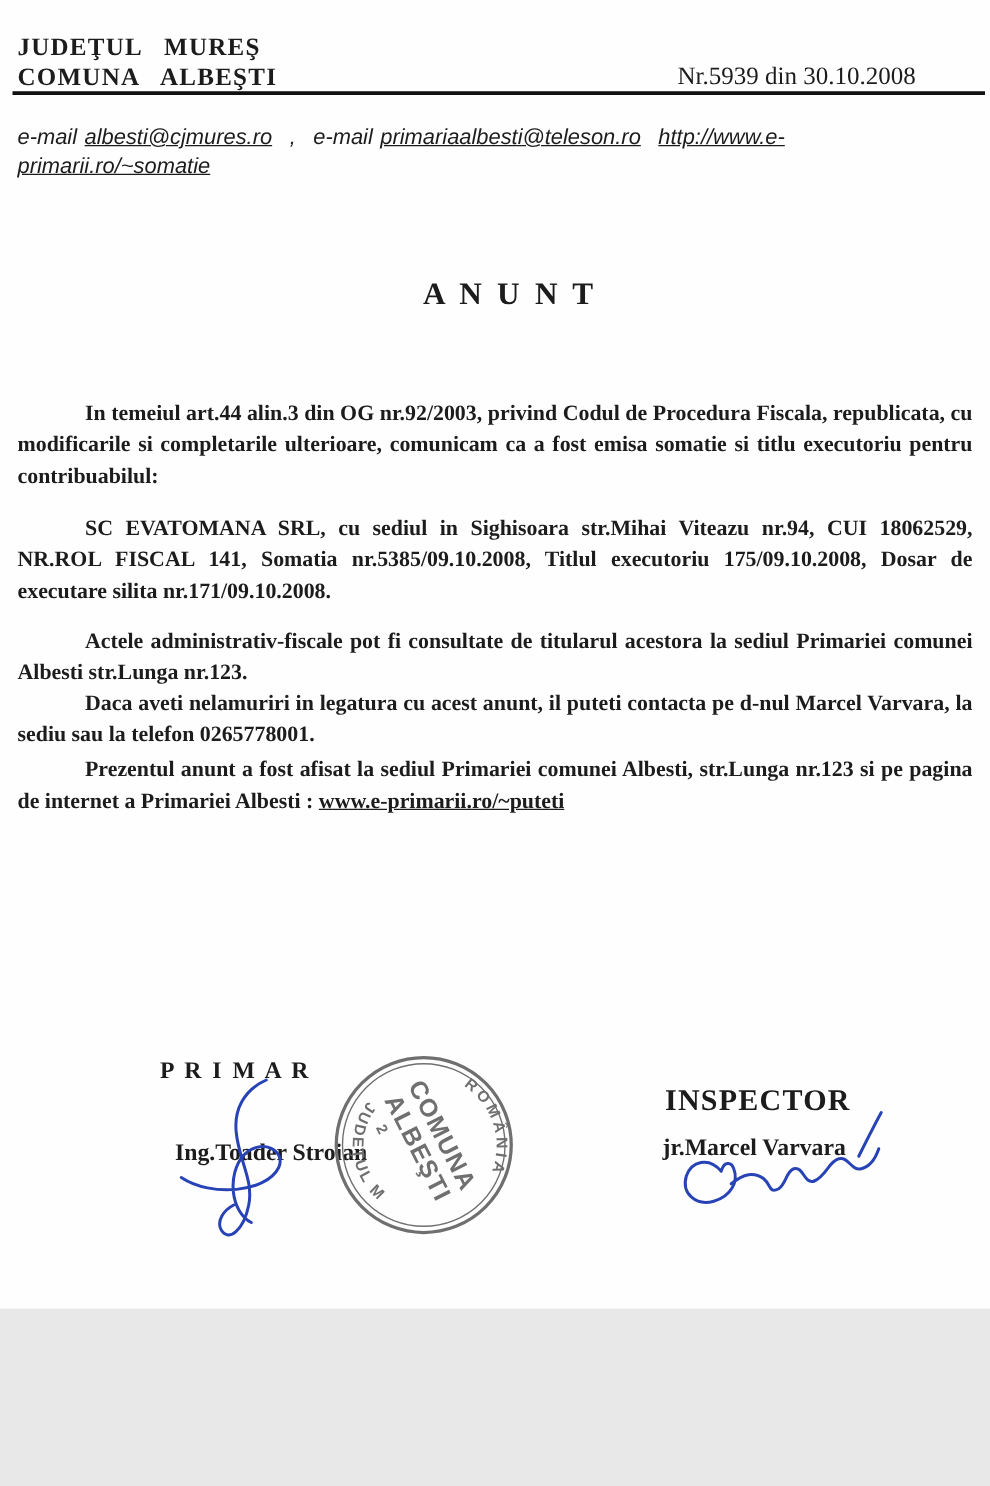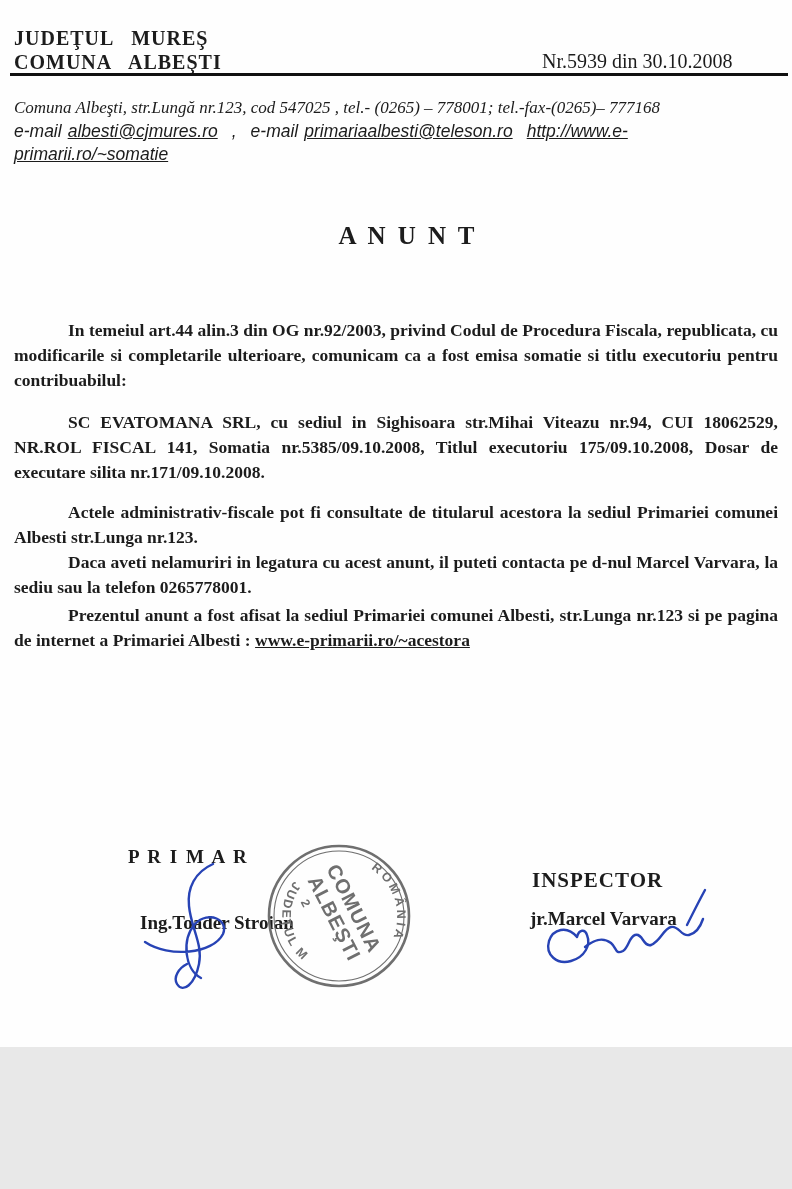--- a/index.html
+++ b/index.html
@@ -27,21 +27,21 @@
   .body-text{position:absolute;top:318px;left:14px;width:764px;
     font-weight:bold;font-size:17.5px;line-height:25px;text-align:justify;}
   .body-text p{margin:0;text-indent:54px;}
   .body-text p.gap-after-lg{margin-bottom:17px;}
   .body-text p.gap-after-md{margin-bottom:15px;}
   .body-text p.gap-after-sm{margin-bottom:3px;}
   .body-text .lnk{text-decoration:underline;}
   
   .sig-title-left{position:absolute;top:846px;left:128px;font-weight:bold;font-size:19px;letter-spacing:2px;text-align:center;}
   .sig-name-left{position:absolute;top:912px;left:140px;font-weight:bold;font-size:19px;}
-  .sig-title-right{position:absolute;top:868px;left:532px;font-weight:bold;font-size:21px;letter-spacing:1px;}
+  .sig-title-right{position:absolute;top:868px;left:532px;font-weight:bold;font-size:24px;letter-spacing:1px;}
   .sig-name-right{position:absolute;top:908px;left:530px;font-weight:bold;font-size:19px;}
   .stamp-wrap{position:absolute;top:842px;left:265px;width:148px;height:148px;}
   .sig-left-wrap{position:absolute;top:858px;left:135px;width:135px;height:140px;}
   .sig-right-wrap{position:absolute;top:885px;left:535px;width:175px;height:100px;}
   .stamp-wrap svg, .sig-left-wrap svg, .sig-right-wrap svg{display:block;width:100%;height:100%;}
   .stamp-center{font-family:"Liberation Sans",sans-serif;font-weight:bold;letter-spacing:1px;}
 </style>
 </head>
 <body>
 
@@ -50,32 +50,31 @@
   <div class="hdr">
     <div class="hdr-left">
       <div>JUDEŢUL MUREŞ</div>
       <div>COMUNA ALBEŞTI</div>
     </div>
     <div class="hdr-num">Nr.5939 din 30.10.2008</div>
   </div>
   <div class="hdr-rule"></div>
 
   <div class="contact">
-    <div class="contact-addr">Comuna Albeşti, str.Lungă nr.123, cod 547025 , tel.- (0265) – 778001; tel.-fax-(0265)– 777168</div>
     <div class="contact-mail"><span>e-mail</span><span class="sp2"></span><span class="lnk">albesti@cjmures.ro</span><span class="sp"></span><span>,</span><span class="sp"></span><span>e-mail</span><span class="sp2"></span><span class="lnk">primariaalbesti@teleson.ro</span><span class="sp"></span><span class="lnk">http://www.e-primarii.ro/~somatie</span></div>
   </div>
 
   <div class="doc-title">A N U N T</div>
 
   <div class="body-text">
     <p class="gap-after-lg">In temeiul art.44 alin.3 din OG nr.92/2003, privind Codul de Procedura Fiscala, republicata, cu modificarile si completarile ulterioare, comunicam ca a fost emisa somatie si titlu executoriu pentru contribuabilul:</p>
     <p class="gap-after-md">SC EVATOMANA SRL, cu sediul in Sighisoara str.Mihai Viteazu nr.94, CUI 18062529, NR.ROL FISCAL 141, Somatia nr.5385/09.10.2008, Titlul executoriu 175/09.10.2008, Dosar de executare silita nr.171/09.10.2008.</p>
     <p>Actele administrativ-fiscale pot fi consultate de titularul acestora la sediul Primariei comunei Albesti str.Lunga nr.123.</p>
     <p class="gap-after-sm">Daca aveti nelamuriri in legatura cu acest anunt, il puteti contacta pe d-nul Marcel Varvara, la sediu sau la telefon 0265778001.</p>
-    <p><span>Prezentul anunt a fost afisat la sediul Primariei comunei Albesti, str.Lunga nr.123 si pe pagina de internet a Primariei Albesti : </span><span class="lnk">www.e-primarii.ro/~acestora</span></p>
+    <p><span>Prezentul anunt a fost afisat la sediul Primariei comunei Albesti, str.Lunga nr.123 si pe pagina de internet a Primariei Albesti : </span><span class="lnk">www.e-primarii.ro/~puteti</span></p>
   </div>
 
   <div class="sig-title-left">P R I M A R</div>
   <div class="sig-name-left">Ing.Toader Stroian</div>
   <div class="sig-title-right">INSPECTOR</div>
   <div class="sig-name-right">jr.Marcel Varvara</div>
 
   <div class="stamp-wrap">
     <svg viewBox="0 0 148 148">
       <g stroke="#6f6f6f" fill="none">

